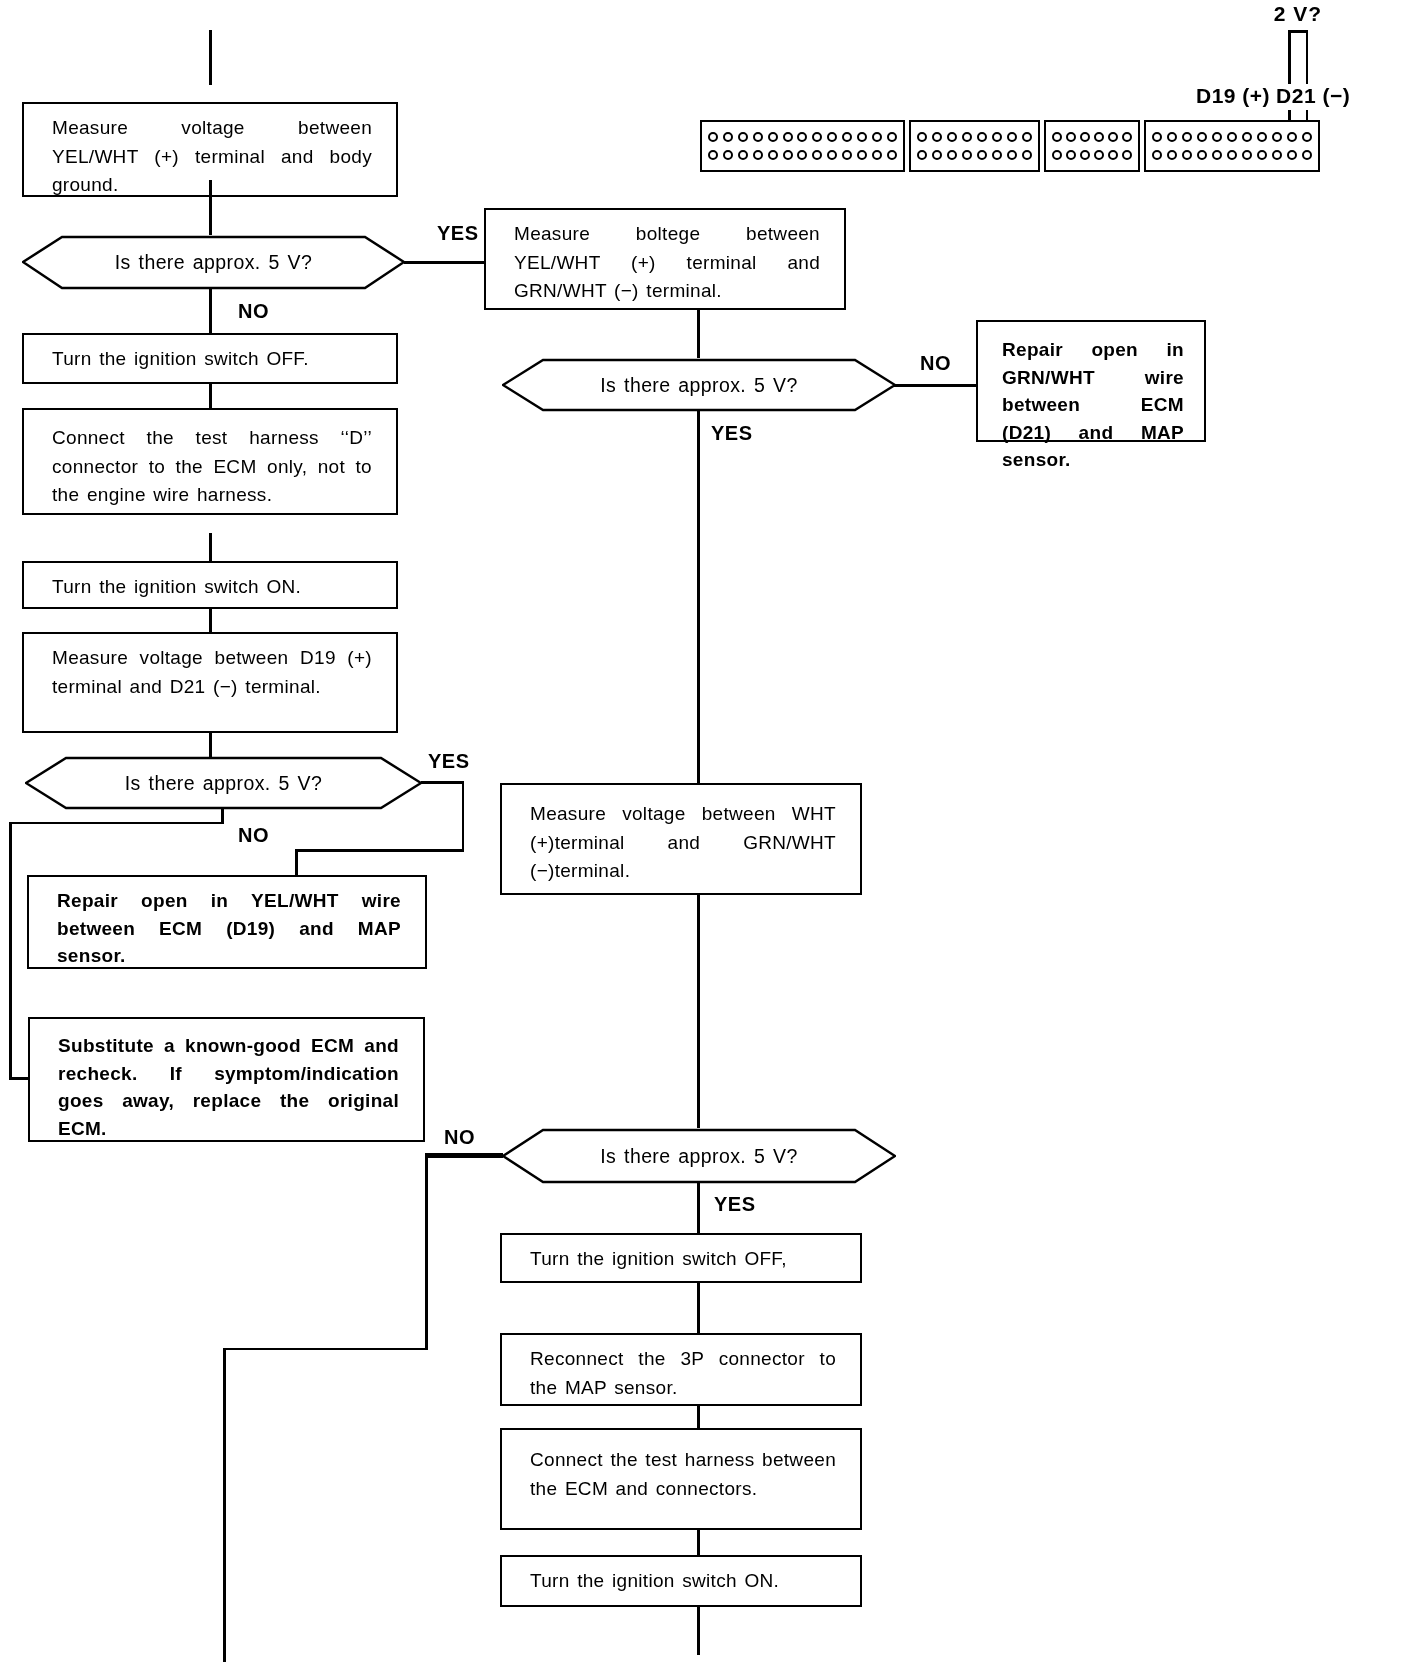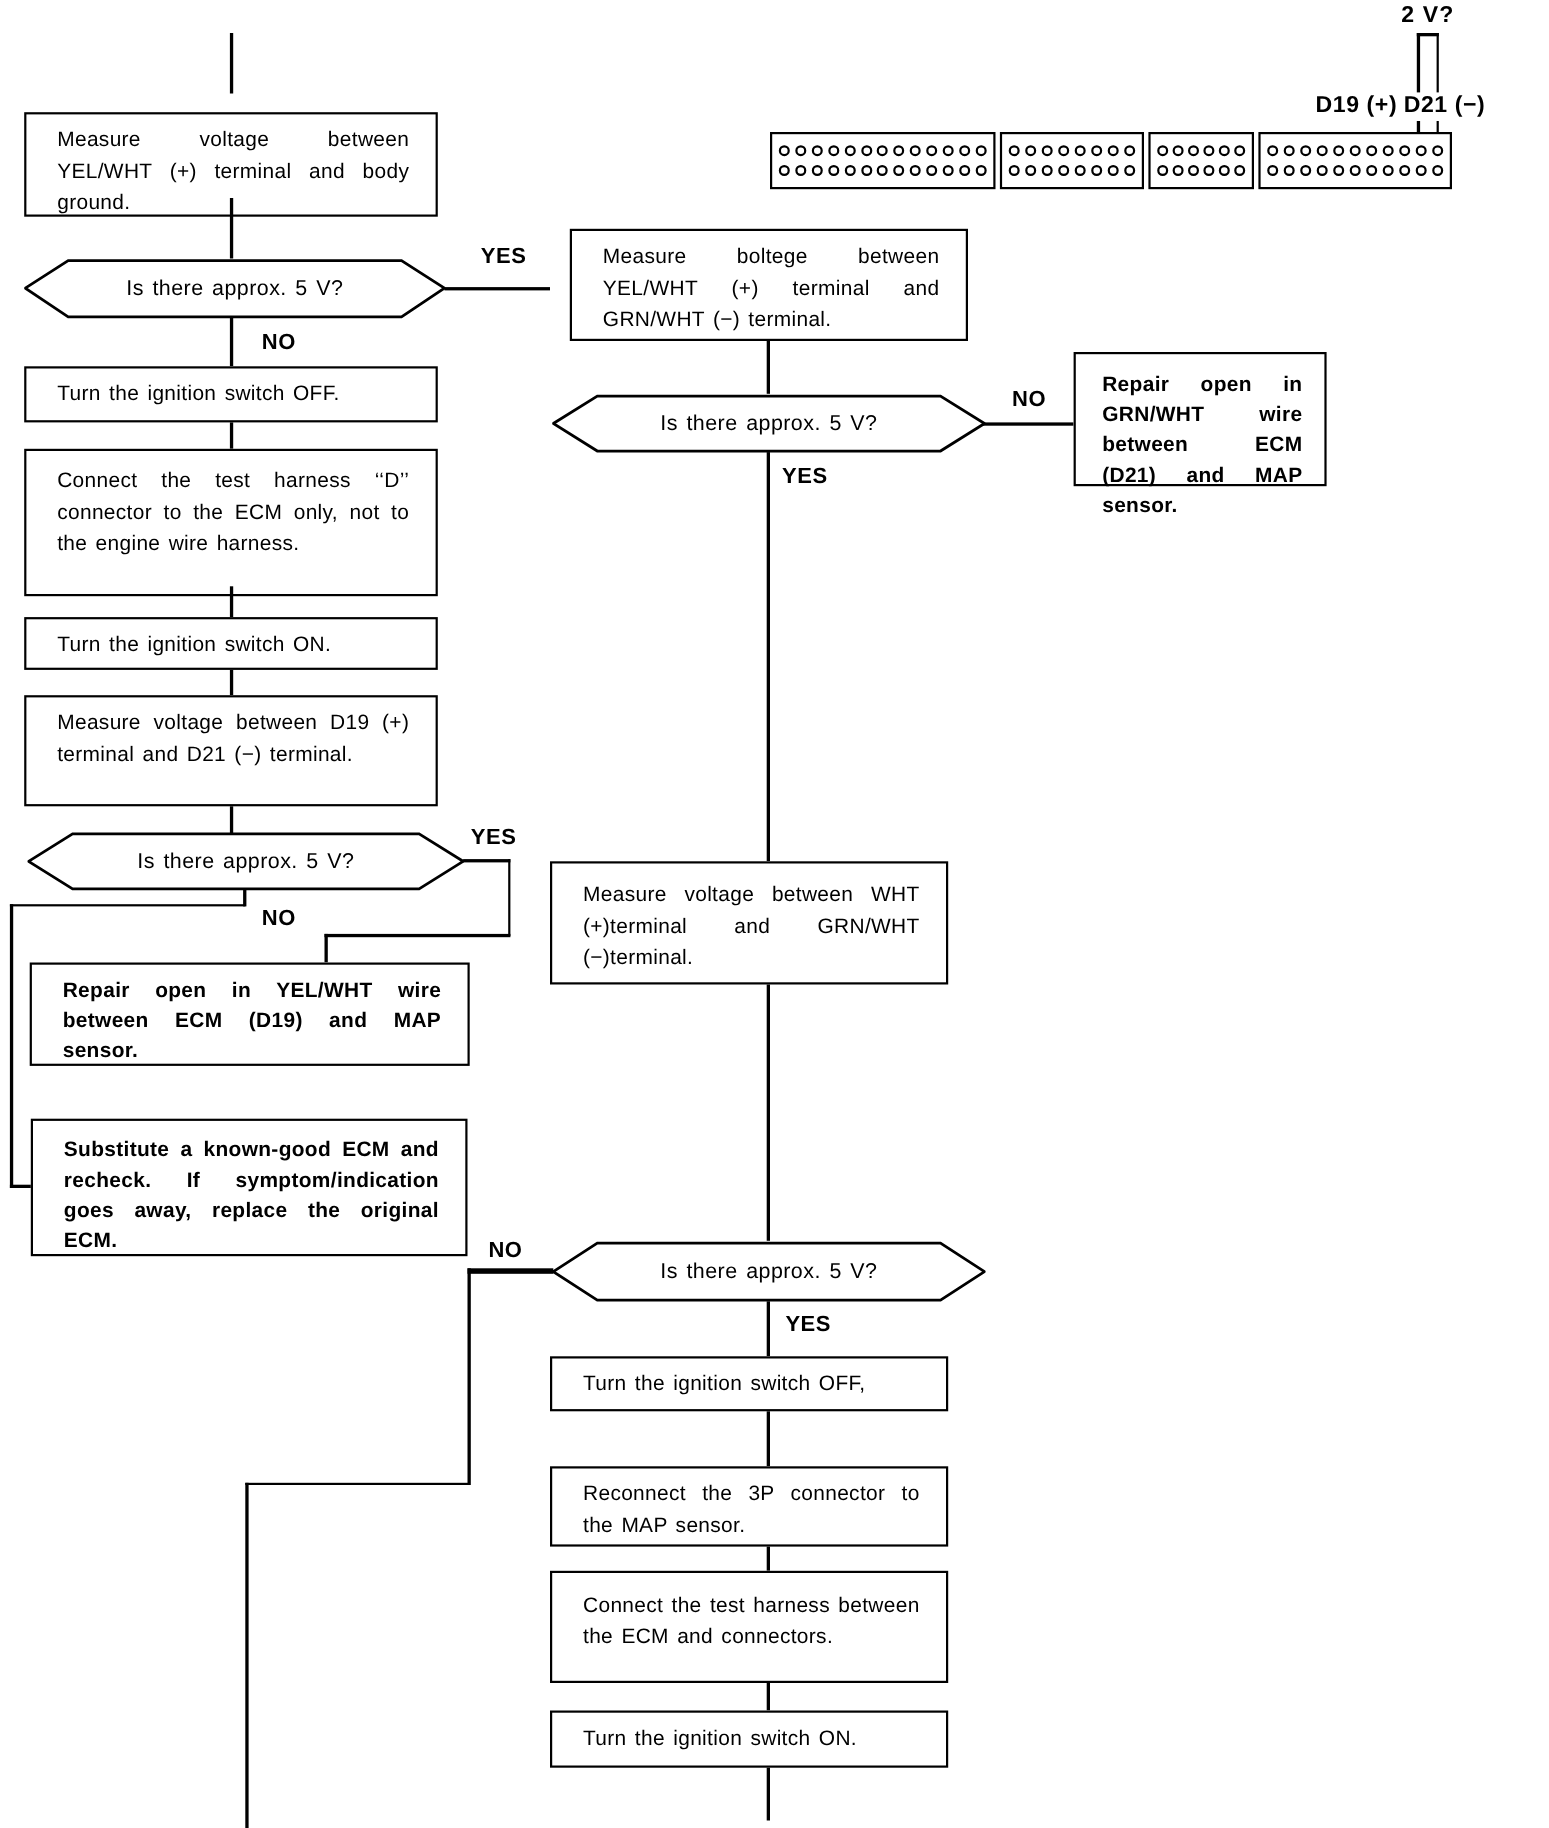--- a/index.html
+++ b/index.html
@@ -55,21 +55,21 @@
   <div class="hline" style="left:404px;top:261px;width:96px;"></div>
   <div class="lbl" style="left:437px;top:222px;">YES</div>
 
   <div class="vline" style="left:209px;top:289px;height:44px;"></div>
   <div class="lbl" style="left:238px;top:300px;">NO</div>
 
   <div class="box" style="left:22px;top:333px;width:376px;height:51px;">Turn the ignition switch OFF.</div>
 
   <div class="vline" style="left:209px;top:384px;height:24px;"></div>
 
-  <div class="box" style="left:22px;top:408px;width:376px;height:134px;padding-top:14px;">Connect the test harness ‘‘D’’ connector to the ECM only, not to the engine wire harness.</div>
+  <div class="box" style="left:22px;top:408px;width:376px;height:107px;padding-top:14px;">Connect the test harness ‘‘D’’ connector to the ECM only, not to the engine wire harness.</div>
 
   <div class="vline" style="left:209px;top:533px;height:28px;"></div>
 
   <div class="box" style="left:22px;top:561px;width:376px;height:48px;">Turn the ignition switch ON.</div>
 
   <div class="vline" style="left:209px;top:609px;height:23px;"></div>
 
   <div class="box" style="left:22px;top:632px;width:376px;height:101px;">Measure voltage between D19 (+) terminal and D21 (−) terminal.</div>
 
   <div class="vline" style="left:209px;top:733px;height:25px;"></div>
@@ -90,21 +90,21 @@
   <div class="vline" style="left:221px;top:808px;height:16px;"></div>
   <div class="hline" style="left:9px;top:821.5px;width:214px;"></div>
   <div class="vline" style="left:9px;top:821.5px;height:258px;"></div>
   <div class="hline" style="left:9px;top:1077px;width:21px;"></div>
   <div class="lbl" style="left:238px;top:824px;">NO</div>
 
   <div class="box bold" style="left:27px;top:875px;width:400px;height:94px;">Repair open in YEL/WHT wire between ECM (D19) and MAP sensor.</div>
 
   <div class="box bold" style="left:28px;top:1017px;width:397px;height:125px;padding-top:13px;">Substitute a known-good ECM and recheck. If symptom/indication goes away, replace the original ECM.</div>
 
-  <div class="box" style="left:518px;top:208px;width:362px;height:102px;">Measure boltege between YEL/WHT (+) terminal and GRN/WHT (−) terminal.</div>
+  <div class="box" style="left:484px;top:208px;width:362px;height:102px;">Measure boltege between YEL/WHT (+) terminal and GRN/WHT (−) terminal.</div>
 
   <div class="vline" style="left:697px;top:310px;height:48px;"></div>
 
   <div class="hex" style="left:502px;top:358px;width:394px;height:54px;">
     <svg viewBox="0 0 394 54" preserveAspectRatio="none">
       <polygon points="1,27 41,2 353,2 393,27 353,52 41,52"></polygon>
     </svg>
     <div class="hex-text">Is there approx. 5 V?</div>
   </div>
 

